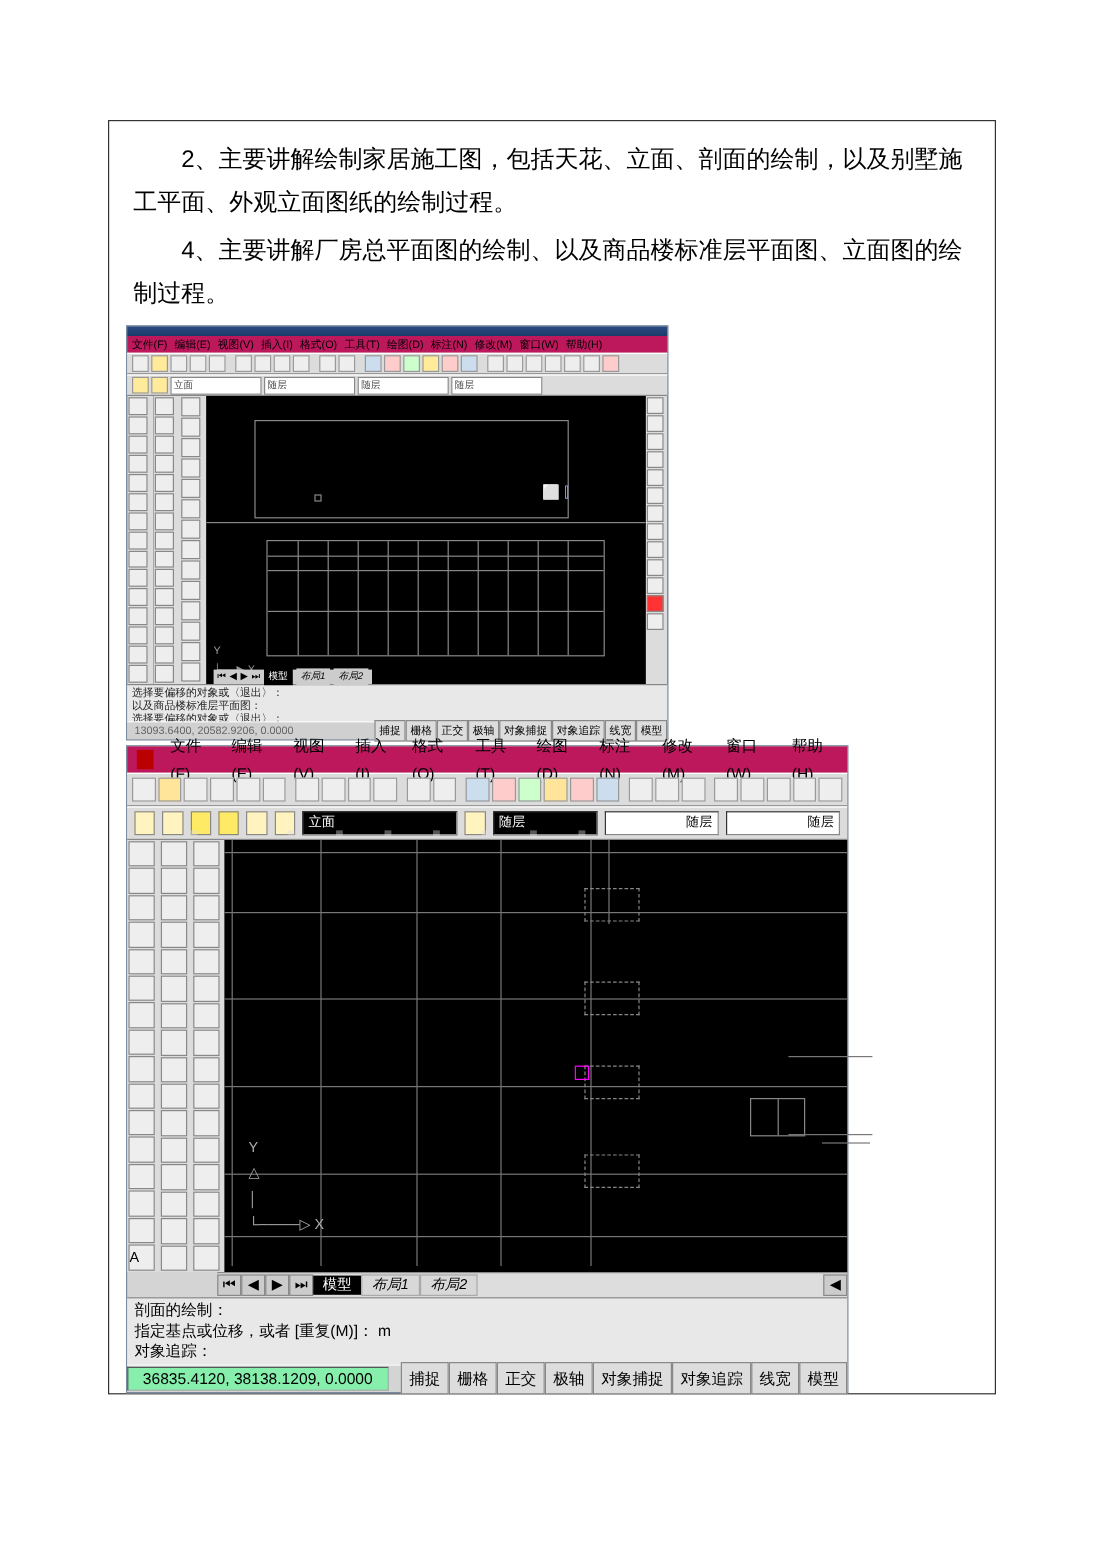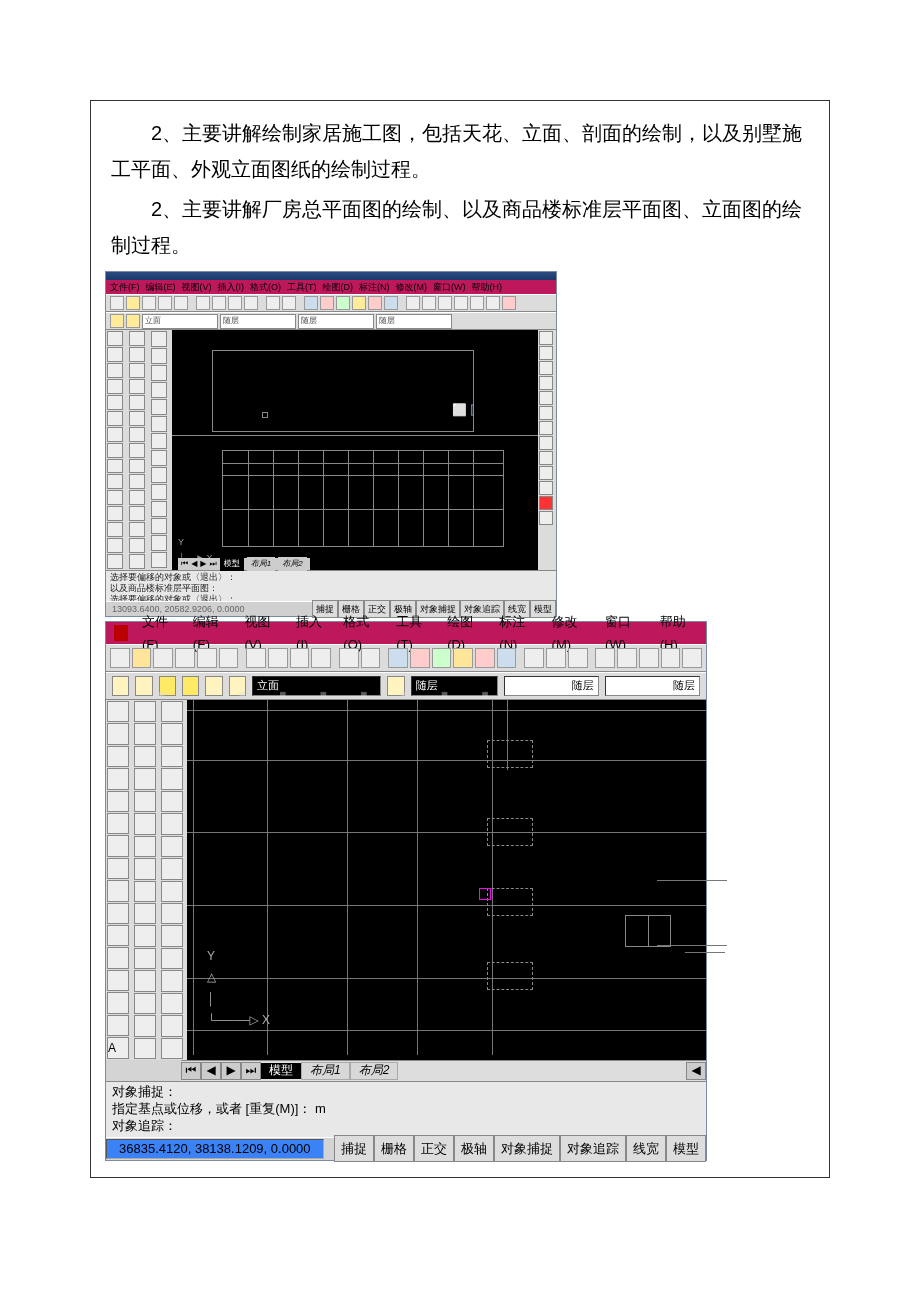--- a/index.html
+++ b/index.html
@@ -8,21 +8,21 @@
     width: 920px;
     background: #fff;
     font-family: "SimSun", "Microsoft YaHei", sans-serif;
     font-size: 20px;
     line-height: 1.8;
     color: #000;
   }
   .page {
     border: 1px solid #333;
     margin: 100px 90px 120px 90px;
-    padding: 10px 0 16px 0;
+    padding: 10px 0 0 0;
   }
   .para {
     padding: 0 20px;
     text-indent: 2em;
     margin: 4px 0;
   }
   
   .cad1 {
     width: 450px;
     margin: 8px 0 4px 14px;
@@ -148,32 +148,32 @@
   .gl.v{width:1px;height:355px;}
   .dash{position:absolute;border:1px dashed #888;}
   .solid{position:absolute;border:1px solid #a44;}
   .ax2{position:absolute;left:20px;bottom:28px;color:#aaa;font-size:12px;}
   .tabs2{display:flex;align-items:center;height:20px;background:#ddd;font-size:12px;gap:0;margin-left:75px;border-top:1px solid #888;}
   .tbtn{width:18px;height:16px;background:#ccc;border:1px solid #888;display:flex;align-items:center;justify-content:center;}
   .tabs2 .tabactive{background:#000;color:#fff;padding:0 8px;height:16px;display:flex;align-items:center;}
   .tabs2 .tabin{background:#d8d8d8;color:#000;padding:0 8px;height:16px;display:flex;align-items:center;border:1px solid #aaa;}
   .cmd2{background:#e8e8e8;border-top:1px solid #888;font-size:13px;padding:2px 6px;line-height:1.3;}
   .status2{background:#d4d4d4;height:22px;border-top:1px solid #fff;display:flex;align-items:center;font-size:13px;}
-  .status2 .coord2{padding:0 12px;background:#3b82f6;border:1px inset #aaa;height:18px;display:flex;align-items:center;}
+  .status2 .coord2{padding:0 12px;background:#86efac;border:1px inset #aaa;height:18px;display:flex;align-items:center;}
   .status2 .statbtn{border:1px solid #888;padding:1px 6px;background:#ddd;}
   .watermark{
     position:absolute;left:50px;top:-14px;color:rgba(220,220,220,0.4);font-size:40px;font-weight:bold;letter-spacing:8px;pointer-events:none;
   }
 </style>
 </head>
 <body>
 
 <div class="page">
   <p class="para">2、主要讲解绘制家居施工图，包括天花、立面、剖面的绘制，以及别墅施工平面、外观立面图纸的绘制过程。</p>
-  <p class="para">2、主要讲解厂房总平面图的绘制、以及商品楼标准层平面图、立面图的绘制过程。</p>
+  <p class="para">4、主要讲解厂房总平面图的绘制、以及商品楼标准层平面图、立面图的绘制过程。</p>
 
   <div class="cad1">
     <div class="titlebar1"></div>
     <div class="menubar">
       <span>文件(F)</span>
       <span>编辑(E)</span>
       <span>视图(V)</span>
       <span>插入(I)</span>
       <span>格式(O)</span>
       <span>工具(T)</span>
@@ -495,21 +495,21 @@
       <span class="tbtn">◀</span>
       <span class="tbtn">▶</span>
       <span class="tbtn">⏭</span>
       <span class="tabactive">模型</span>
       <span class="tabin">布局1</span>
       <span class="tabin">布局2</span>
       <span style="flex:1"></span>
       <span class="tbtn">◀</span>
     </div>
     <div class="cmd2">
-      <div>对象捕捉：</div>
+      <div>剖面的绘制：</div>
       <div>指定基点或位移，或者 [重复(M)]： m</div>
       <div>对象追踪：</div>
     </div>
     <div class="status2">
       <span class="coord2">36835.4120, 38138.1209, 0.0000</span>
       <span style="flex:1"></span>
       <span class="statbtn">捕捉</span>
       <span class="statbtn">栅格</span>
       <span class="statbtn">正交</span>
       <span class="statbtn">极轴</span>

